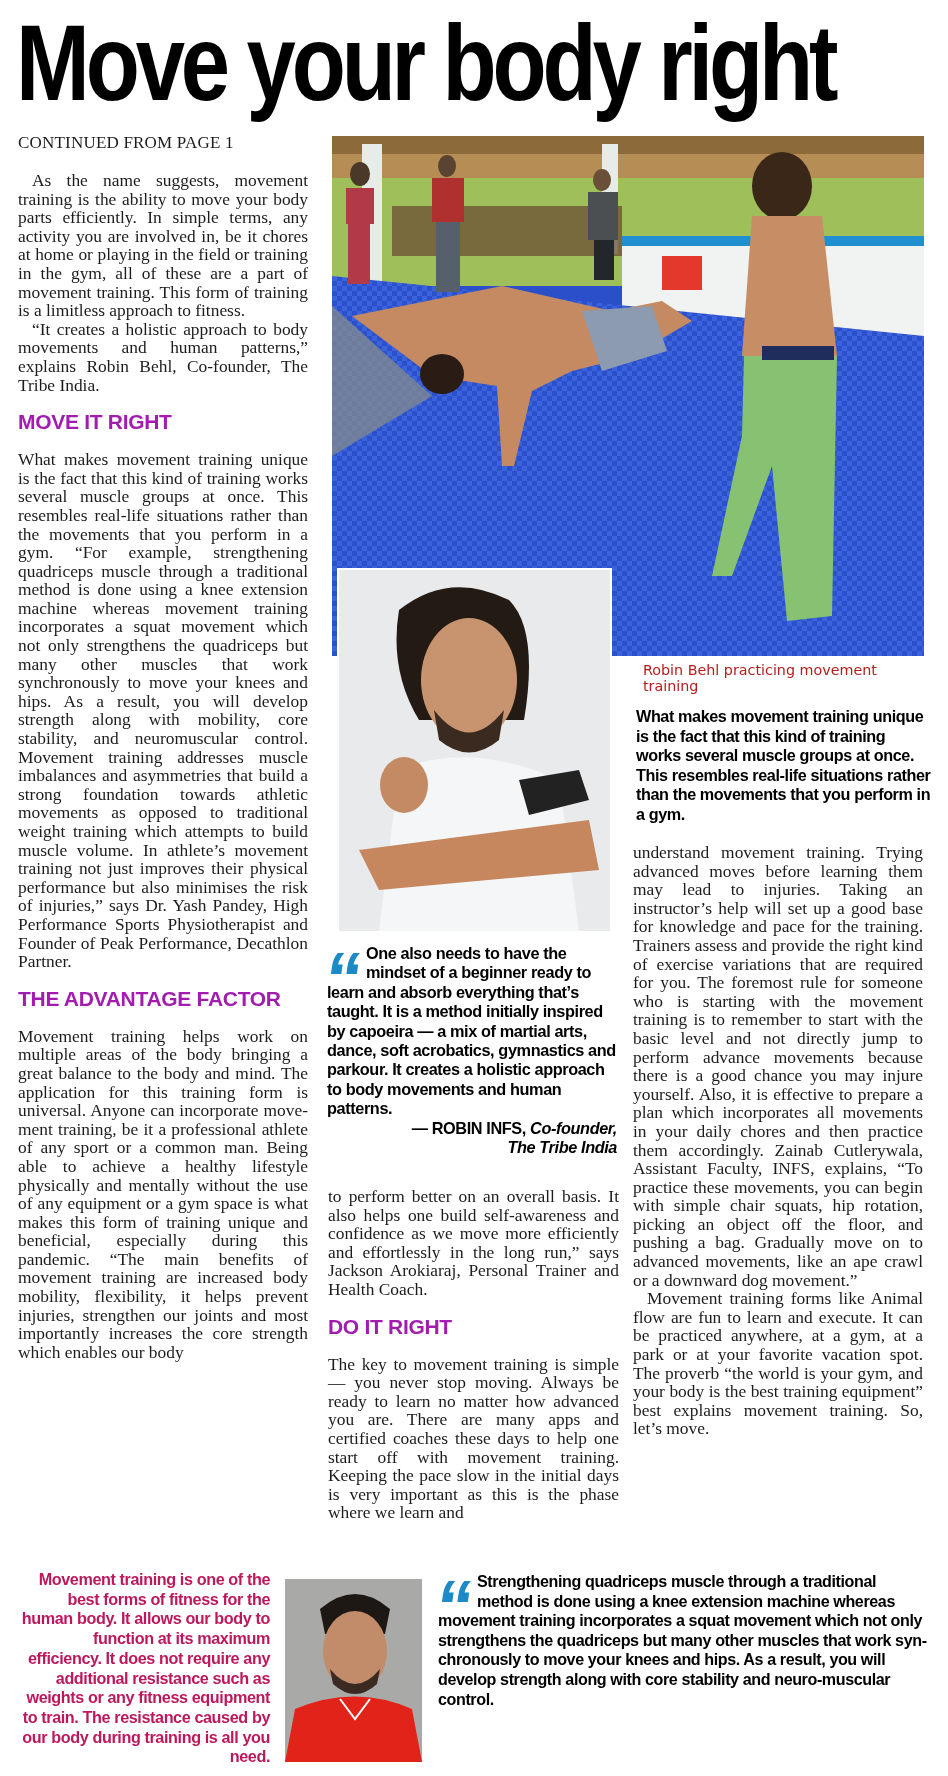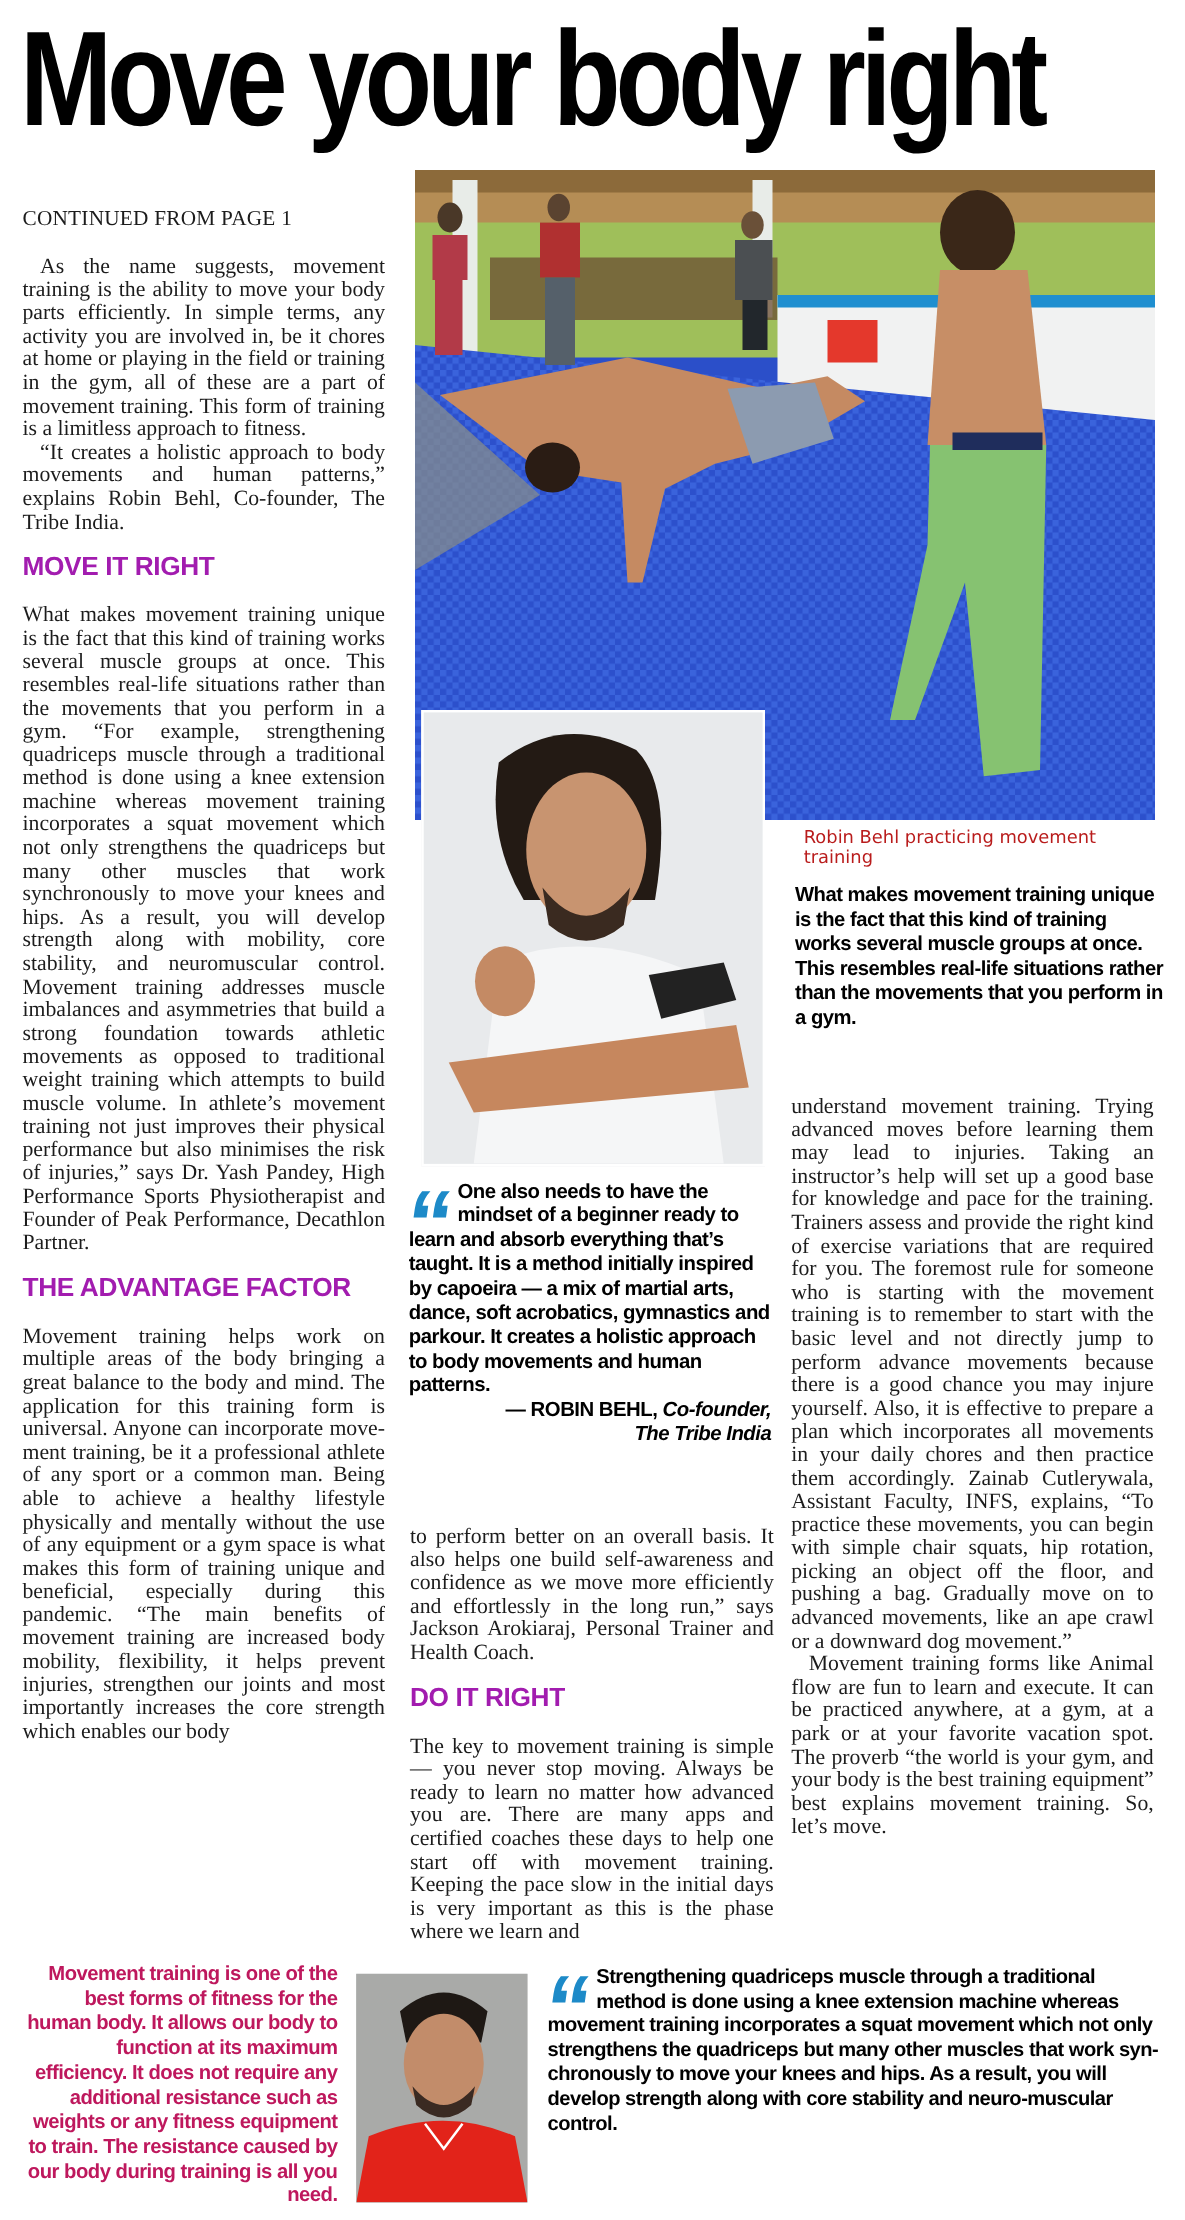--- a/index.html
+++ b/index.html
@@ -6,21 +6,21 @@
     html, body { width: 948px; height: 1776px; background: #ffffff; overflow: hidden; }
     body { position: relative; color: #1c1c1c; font-family: "Liberation Serif", serif; }
 
     .headline {
       position: absolute; left: 16px; top: 4px; width: 920px; height: 118px;
       font-family: "Liberation Sans", sans-serif; font-weight: 700; font-size: 108px;
       letter-spacing: -5px; line-height: 118px; color: #000;
       transform: scaleX(0.82); transform-origin: left center; white-space: nowrap;
     }
 
-    .col { position: absolute; font-size: 17.4px; line-height: 18.6px; text-align: justify; hyphens: manual; margin-top: 32px; }
+    .col { position: absolute; font-size: 17.4px; line-height: 18.6px; text-align: justify; hyphens: manual; }
     .col p { text-indent: 0; }
     .col p.indent { text-indent: 14px; }
     .col-1 { left: 18px; top: 133px; width: 290px; }
     .col-2 { left: 328px; top: 1187px; width: 291px; }
     .col-3 { left: 633px; top: 843px; width: 290px; }
 
     .kicker { font-size: 17px; line-height: 20px; margin-bottom: 18px; letter-spacing: 0.2px; }
     .subhead {
       font-family: "Liberation Sans", sans-serif; font-weight: 700; font-size: 21px;
       letter-spacing: -0.3px; line-height: 20px; margin: 18px 0 18px 0; color: #a21caf;
@@ -131,21 +131,21 @@
   </svg>
 </div>
 
 <div class="caption">Robin Behl practicing movement training</div>
 <div class="highlight">What makes movement training unique is the fact that this kind of training works several muscle groups at once. This resembles real-life situations rather than the move­ments that you perform in a gym.</div>
 
 <div class="pullquote pq-1">
   <span class="qmark">“</span>
   <span>One also needs to have the mindset of a beginner ready to learn and absorb everything that’s taught. It is a method initially inspired by capoeira — a mix of martial arts, dance, soft acrobatics, gymnastics and parkour. It creates a holistic approach to body move­ments and human patterns.</span>
   <div class="attr">
-    <span>— ROBIN BEHL,</span>
+    <span>— ROBIN INFS,</span>
     <i>Co-founder,</i><br>
     <i>The Tribe India</i>
   </div>
 </div>
 
 <div class="col col-2">
   <p>to perform better on an overall basis. It also helps one build self-awareness and confidence as we move more efficiently and effort­lessly in the long run,” says Jackson Arokiaraj, Personal Trainer and Health Coach.</p>
   <div class="subhead">DO IT RIGHT</div>
   <p>The key to movement training is simple — you never stop moving. Always be ready to learn no mat­ter how advanced you are. There are many apps and certified coaches these days to help one start off with movement training. Keeping the pace slow in the ini­tial days is very important as this is the phase where we learn and</p>
 </div>

